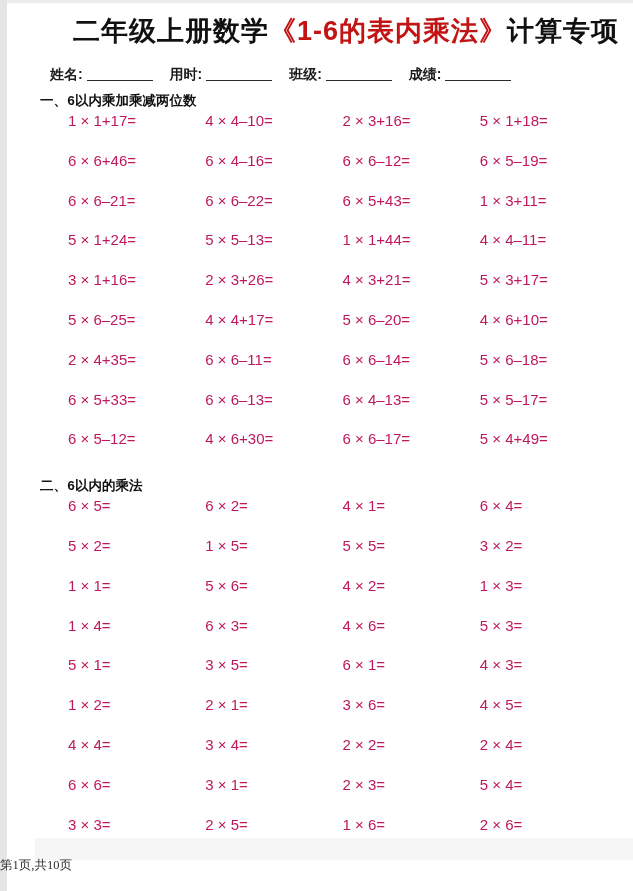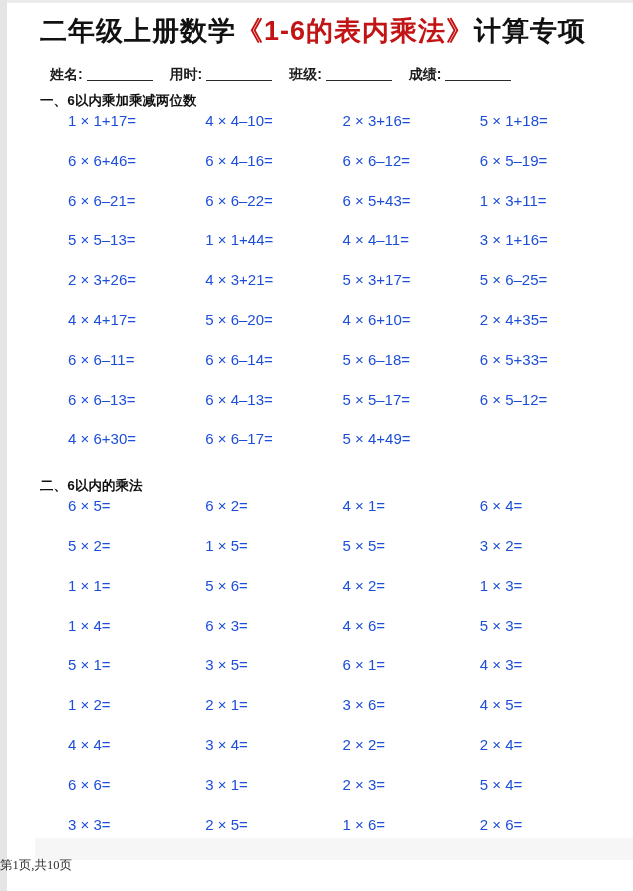--- a/index.html
+++ b/index.html
@@ -24,21 +24,21 @@
   .edge-top {
     position: absolute; left: 0; top: 0; right: 0;
     height: 3px; background: #ececec;
   }
   .pre-footer-band {
     position: absolute; left: 35px; right: 0; top: 838px;
     height: 22px; background: #f6f6f6;
   }
   .title {
     margin: 13px 14px 0 40px;
-    text-align: left;
+    text-align: right;
     font-size: 27px;
     font-weight: bold;
     letter-spacing: 1px;
     line-height: 37px;
     color: #111111;
     white-space: nowrap;
   }
   .title .highlight { color: #c21414; }
   .fields {
     margin: 16px 0 0 50px;
@@ -64,21 +64,21 @@
     height: 17px;
     line-height: 17px;
     font-family: Liberation Mono, monospace;
   }
   .problems-grid {
     margin: 1px 16px 0 68px;
     display: grid;
     grid-template-columns: repeat(4, 1fr);
     grid-auto-rows: 39.8px;
     font-size: 15px;
-    color: #1d4ed8;
+    color: #be185d;
   }
   .problem { line-height: 19px; white-space: nowrap; }
   .footer {
     position: absolute;
     left: 0; right: 0; top: 857px;
     font-family: "Liberation Serif", "DejaVu Serif", serif;
     font-size: 12.5px;
     color: #2e2e2e;
   }
 </style>
@@ -108,20 +108,21 @@
         <div class="problem">2 × 3+16=</div>
         <div class="problem">5 × 1+18=</div>
         <div class="problem">6 × 6+46=</div>
         <div class="problem">6 × 4–16=</div>
         <div class="problem">6 × 6–12=</div>
         <div class="problem">6 × 5–19=</div>
         <div class="problem">6 × 6–21=</div>
         <div class="problem">6 × 6–22=</div>
         <div class="problem">6 × 5+43=</div>
         <div class="problem">1 × 3+11=</div>
+        <div class="problem">5 × 1+24=</div>
         <div class="problem">5 × 5–13=</div>
         <div class="problem">1 × 1+44=</div>
         <div class="problem">4 × 4–11=</div>
         <div class="problem">3 × 1+16=</div>
         <div class="problem">2 × 3+26=</div>
         <div class="problem">4 × 3+21=</div>
         <div class="problem">5 × 3+17=</div>
         <div class="problem">5 × 6–25=</div>
         <div class="problem">4 × 4+17=</div>
         <div class="problem">5 × 6–20=</div>

